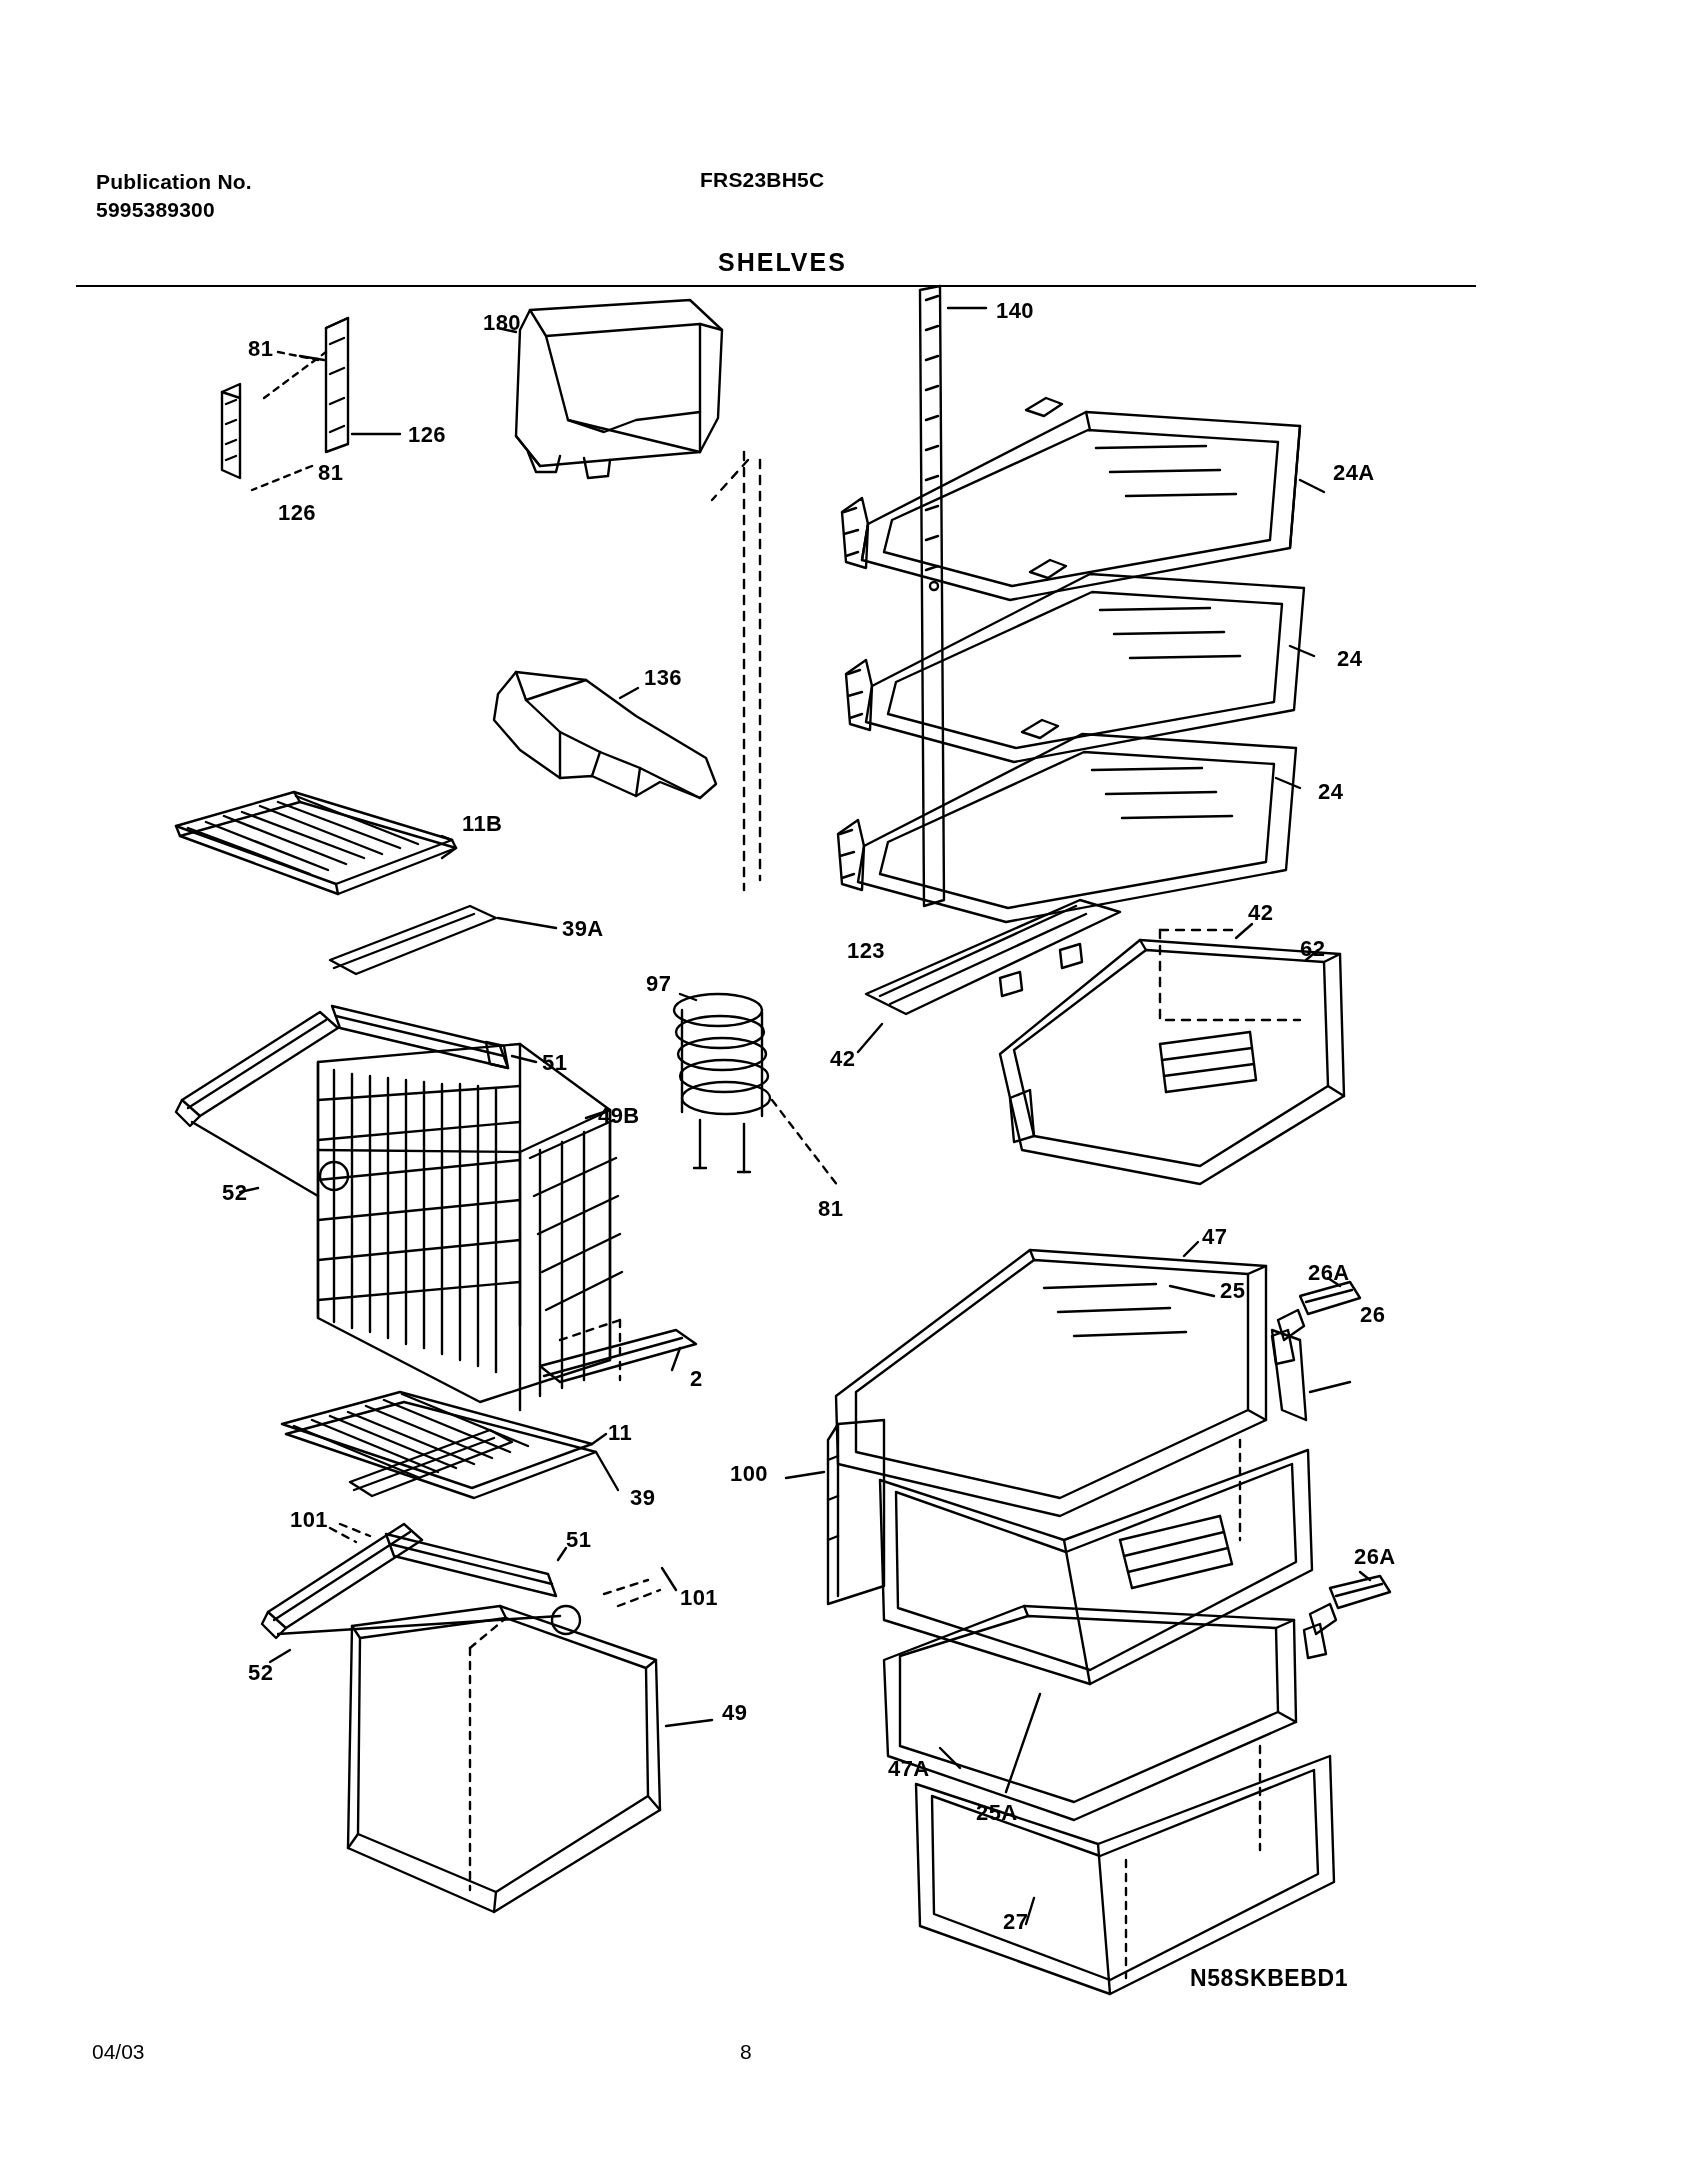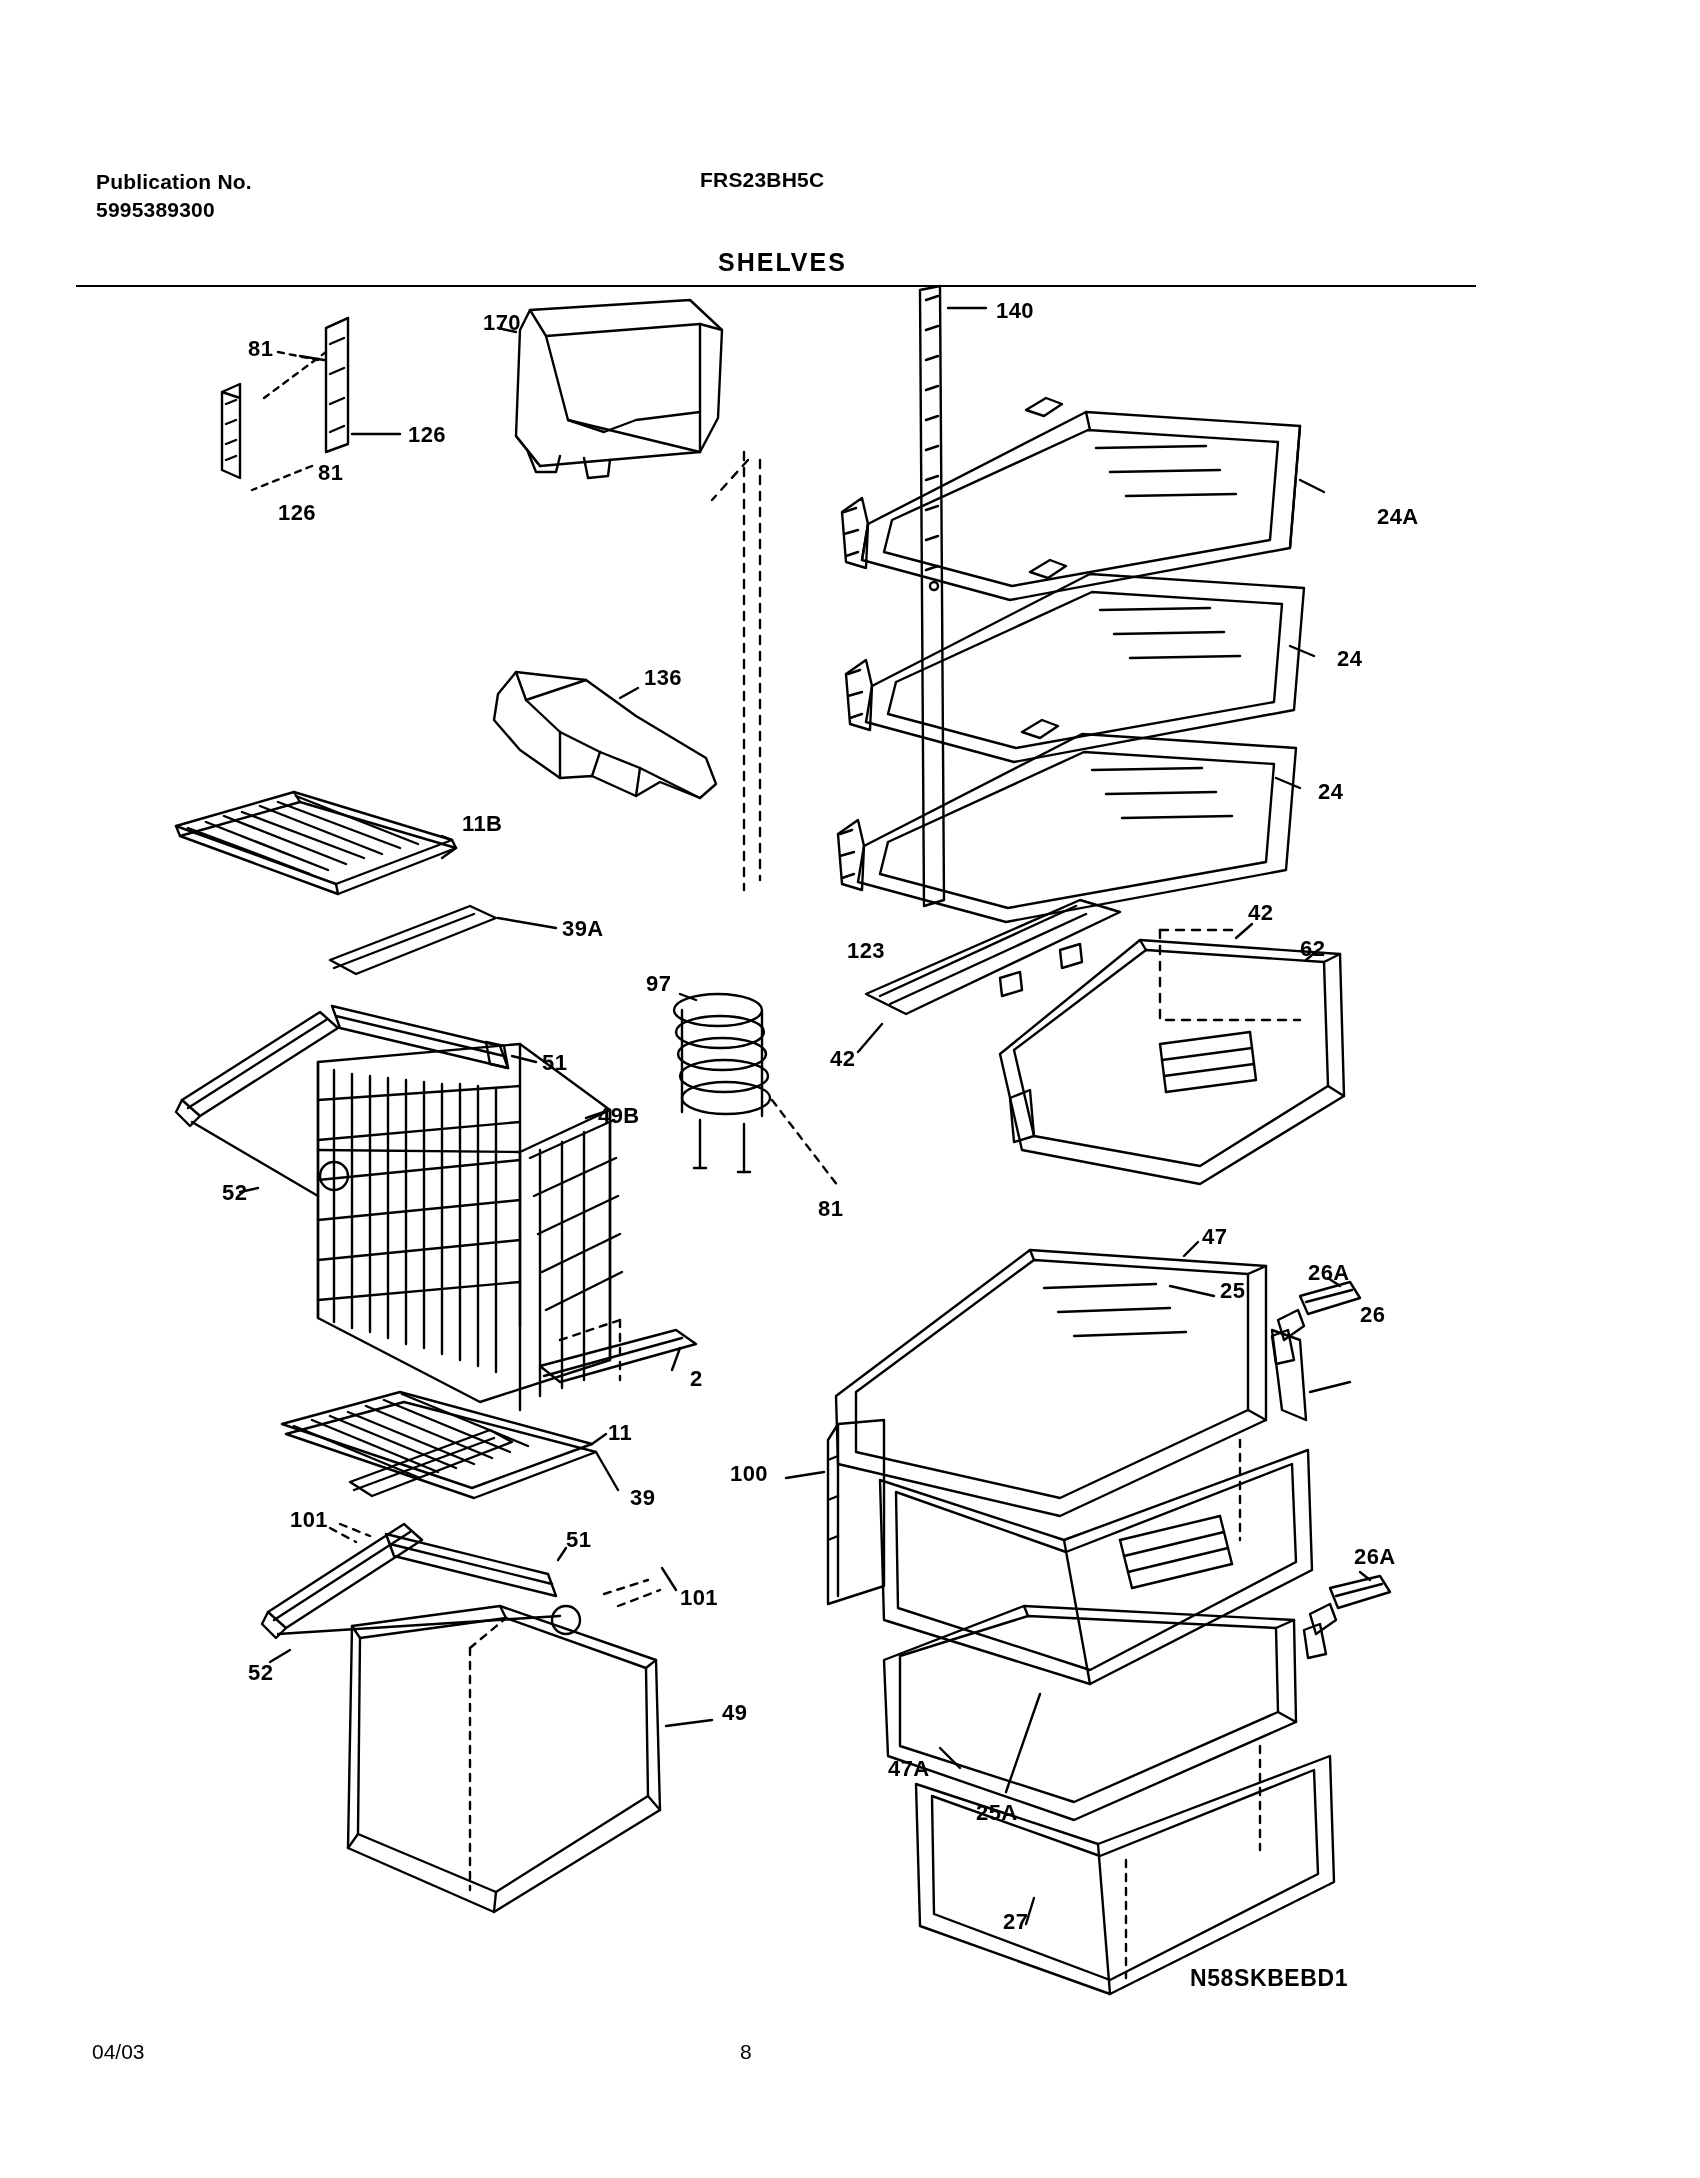--- a/index.html
+++ b/index.html
@@ -387,23 +387,23 @@
       </g>
       <path d="M1034 1898 l-8 26"></path>
 
     </g>
   </svg>
 
   <div class="callout" style="left:248px; top:336px;">81</div>
   <div class="callout" style="left:408px; top:422px;">126</div>
   <div class="callout" style="left:318px; top:460px;">81</div>
   <div class="callout" style="left:278px; top:500px;">126</div>
-  <div class="callout" style="left:483px; top:310px;">170</div>
+  <div class="callout" style="left:483px; top:310px;">180</div>
   <div class="callout" style="left:996px; top:298px;">140</div>
-  <div class="callout" style="left:1333px; top:504px;margin-left:44px;">24A</div>
+  <div class="callout" style="left:1333px; top:460px;">24A</div>
   <div class="callout" style="left:1337px; top:646px;">24</div>
   <div class="callout" style="left:1318px; top:779px;">24</div>
   <div class="callout" style="left:644px; top:665px;">136</div>
   <div class="callout" style="left:462px; top:811px;">11B</div>
   <div class="callout" style="left:562px; top:916px;">39A</div>
   <div class="callout" style="left:812px; top:938px;margin-left:35px;">123</div>
   <div class="callout" style="left:1248px; top:900px;">42</div>
   <div class="callout" style="left:1300px; top:936px;">62</div>
   <div class="callout" style="left:646px; top:971px;">97</div>
   <div class="callout" style="left:542px; top:1050px;">51</div>

